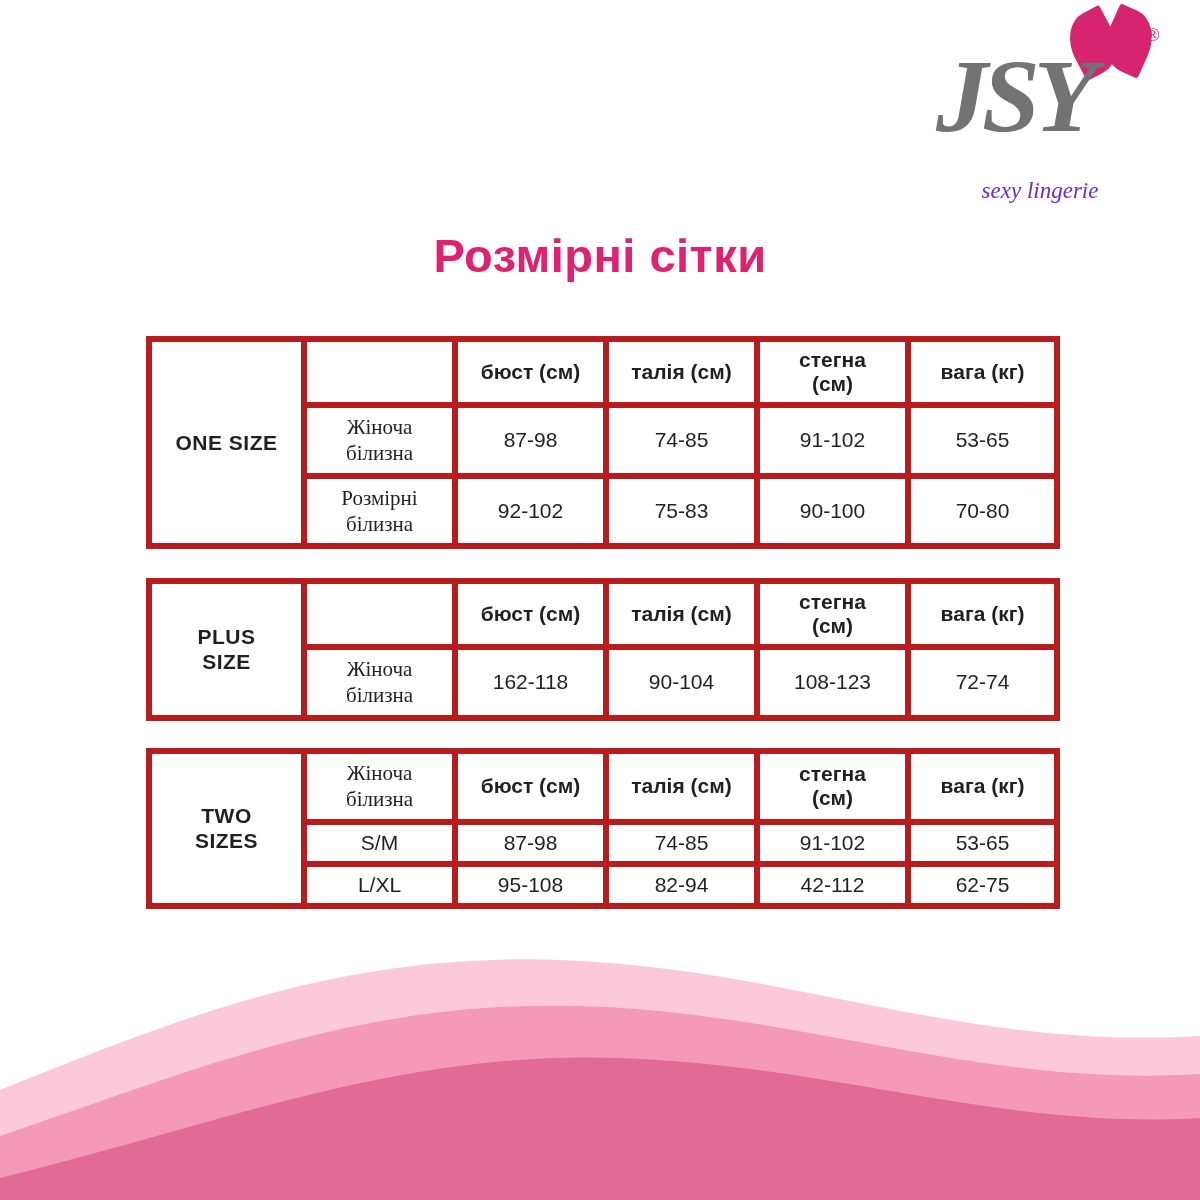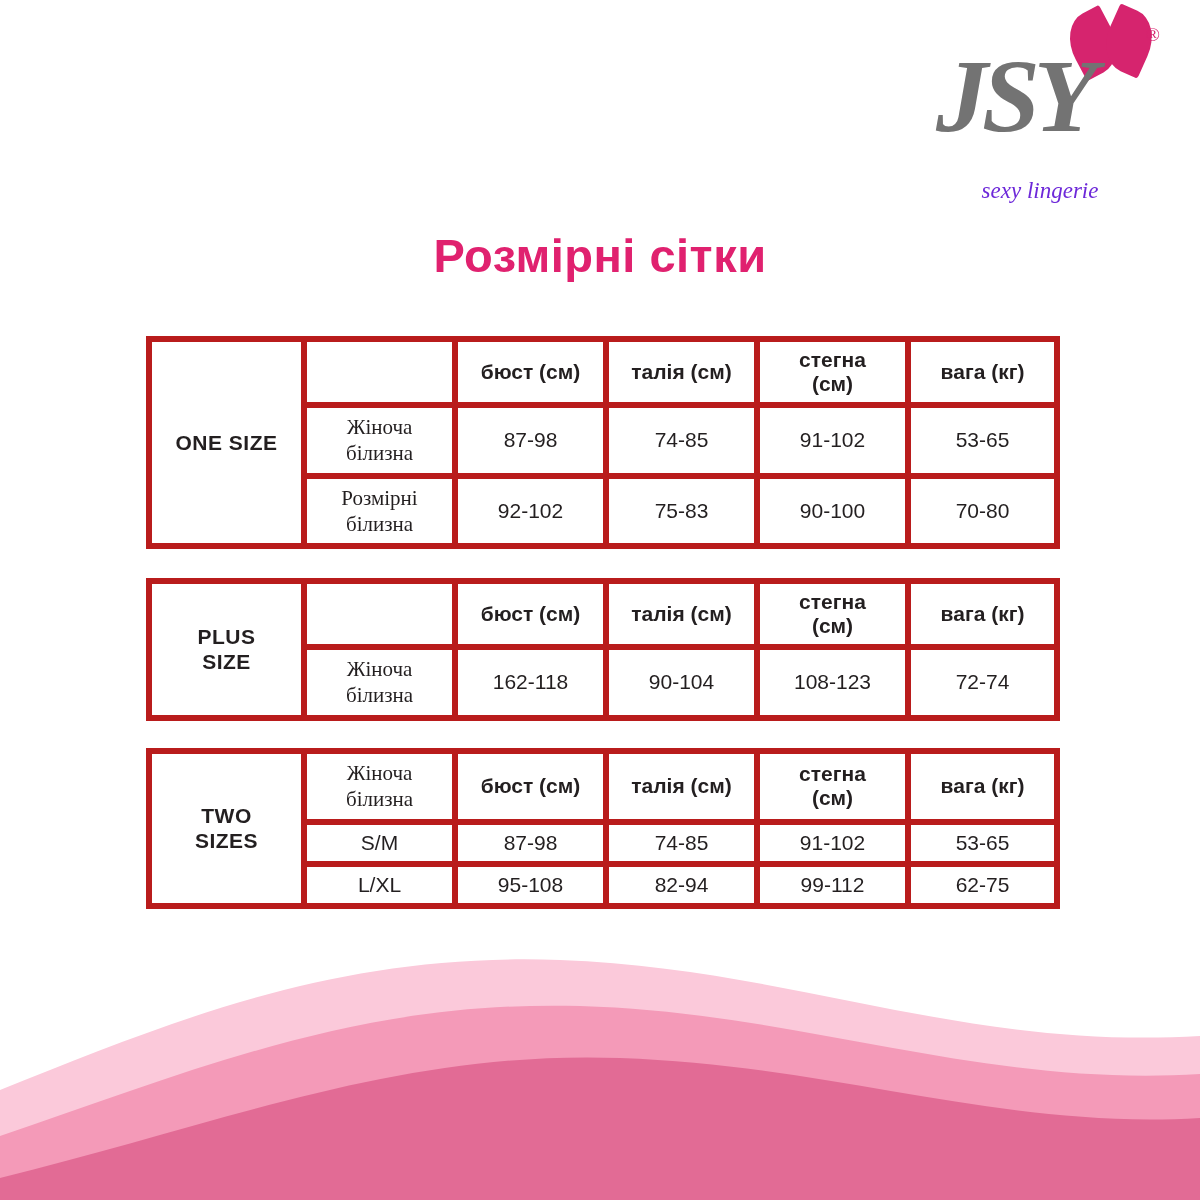--- a/index.html
+++ b/index.html
@@ -246,21 +246,21 @@
       <td class="val-cell">S/M</td>
       <td class="val-cell">87-98</td>
       <td class="val-cell">74-85</td>
       <td class="val-cell">91-102</td>
       <td class="val-cell">53-65</td>
     </tr>
     <tr>
       <td class="val-cell">L/XL</td>
       <td class="val-cell">95-108</td>
       <td class="val-cell">82-94</td>
-      <td class="val-cell">99-112</td>
+      <td class="val-cell">42-112</td>
       <td class="val-cell">62-75</td>
     </tr>
   </tbody>
 </table>
 
 <div class="wave-wrap">
   <svg width="1200" height="260" viewBox="0 0 1200 260" preserveAspectRatio="none">
     <path d="M0,150 C180,78 340,12 560,20 C790,28 960,110 1200,96 L1200,260 L0,260 Z" fill="#fbc9da"></path>
     <path d="M0,196 C200,128 360,60 580,66 C800,72 980,148 1200,134 L1200,260 L0,260 Z" fill="#f49ab8"></path>
     <path d="M0,238 C220,184 400,110 620,118 C840,126 1000,190 1200,178 L1200,260 L0,260 Z" fill="#e26b95"></path>

